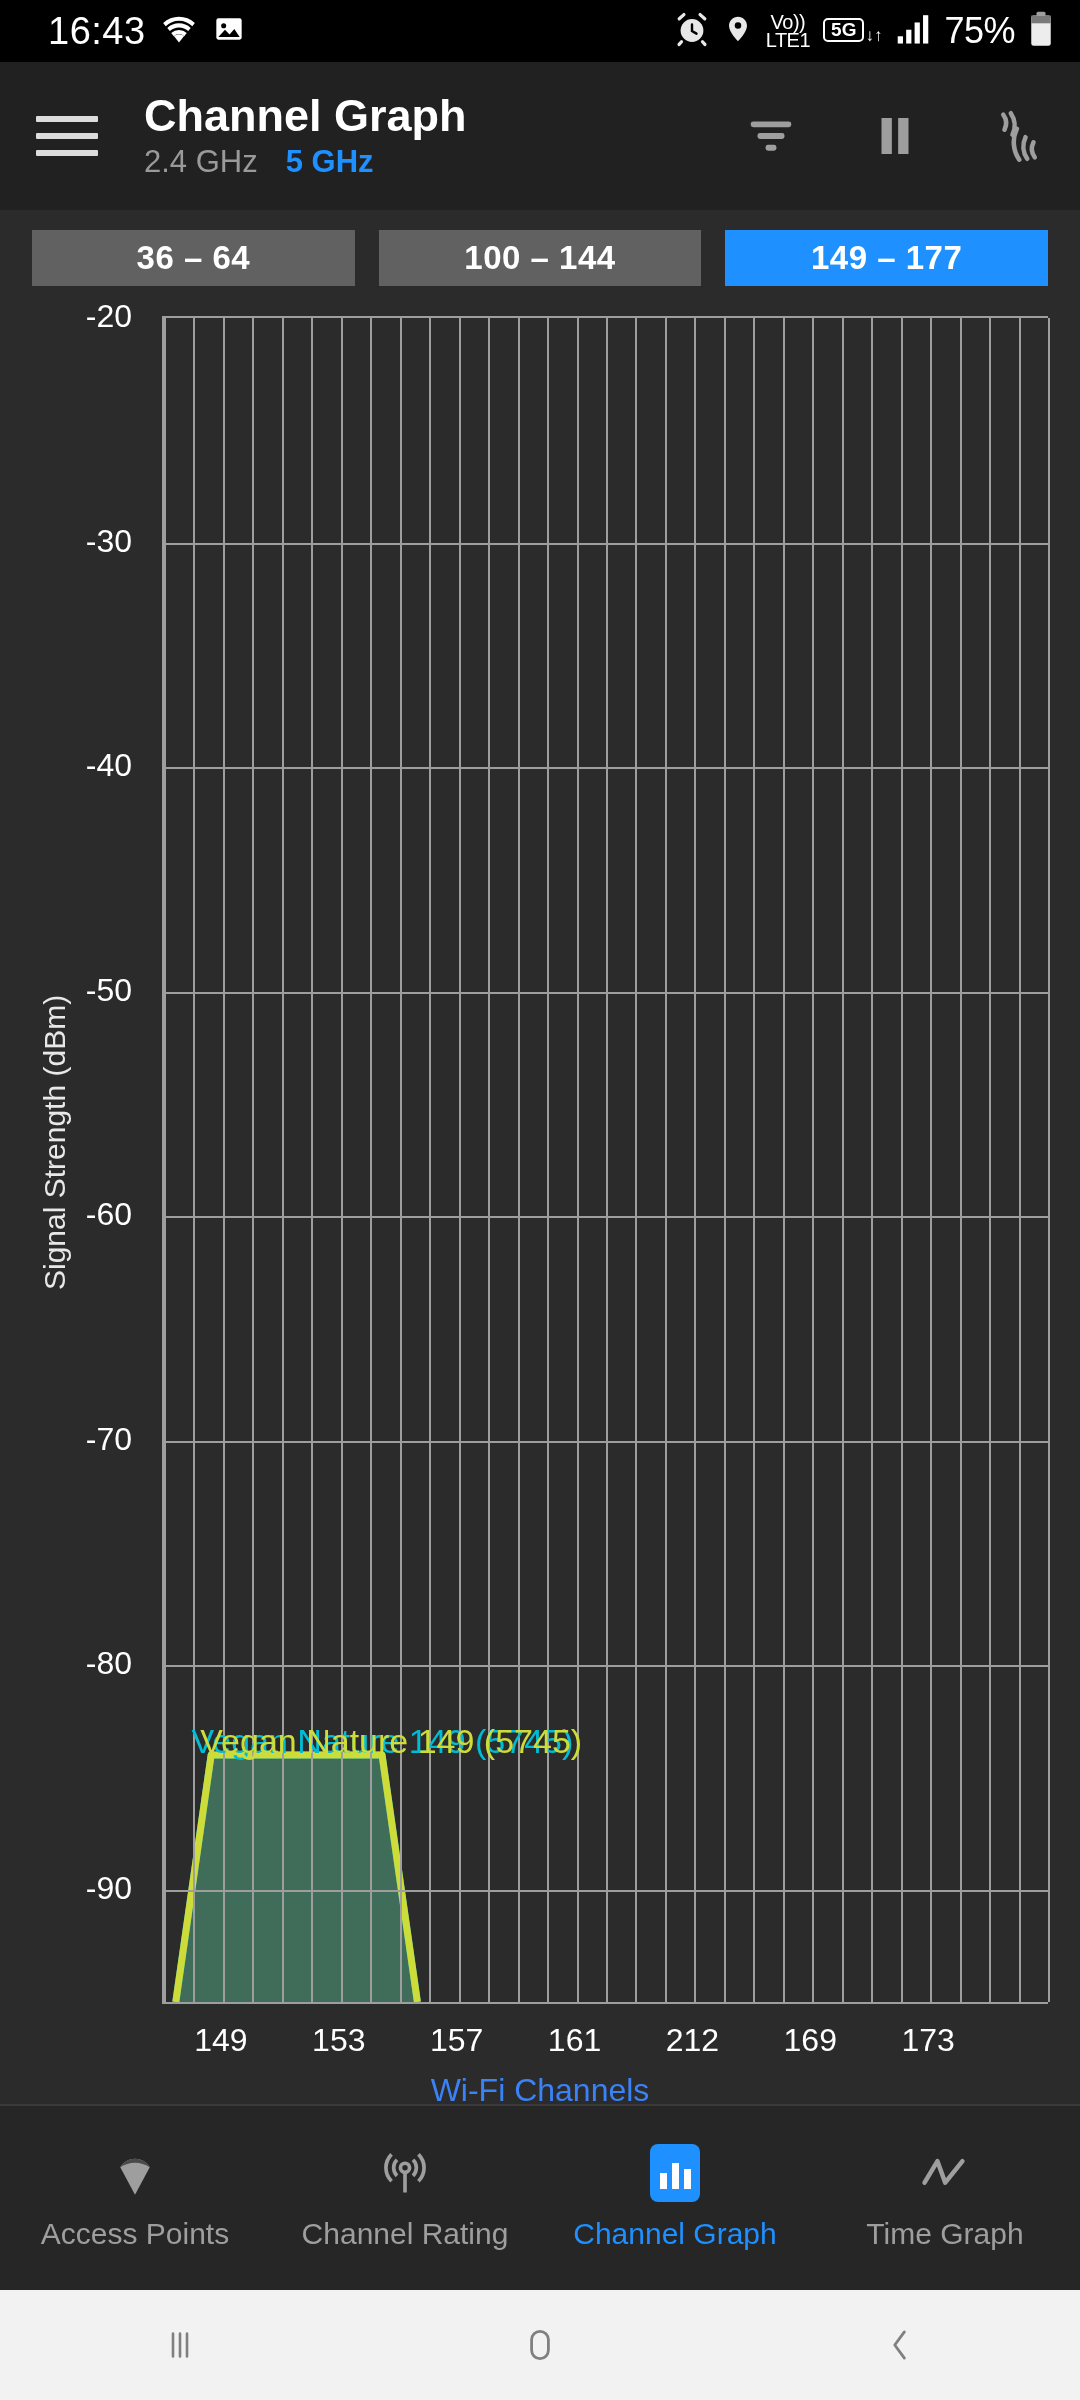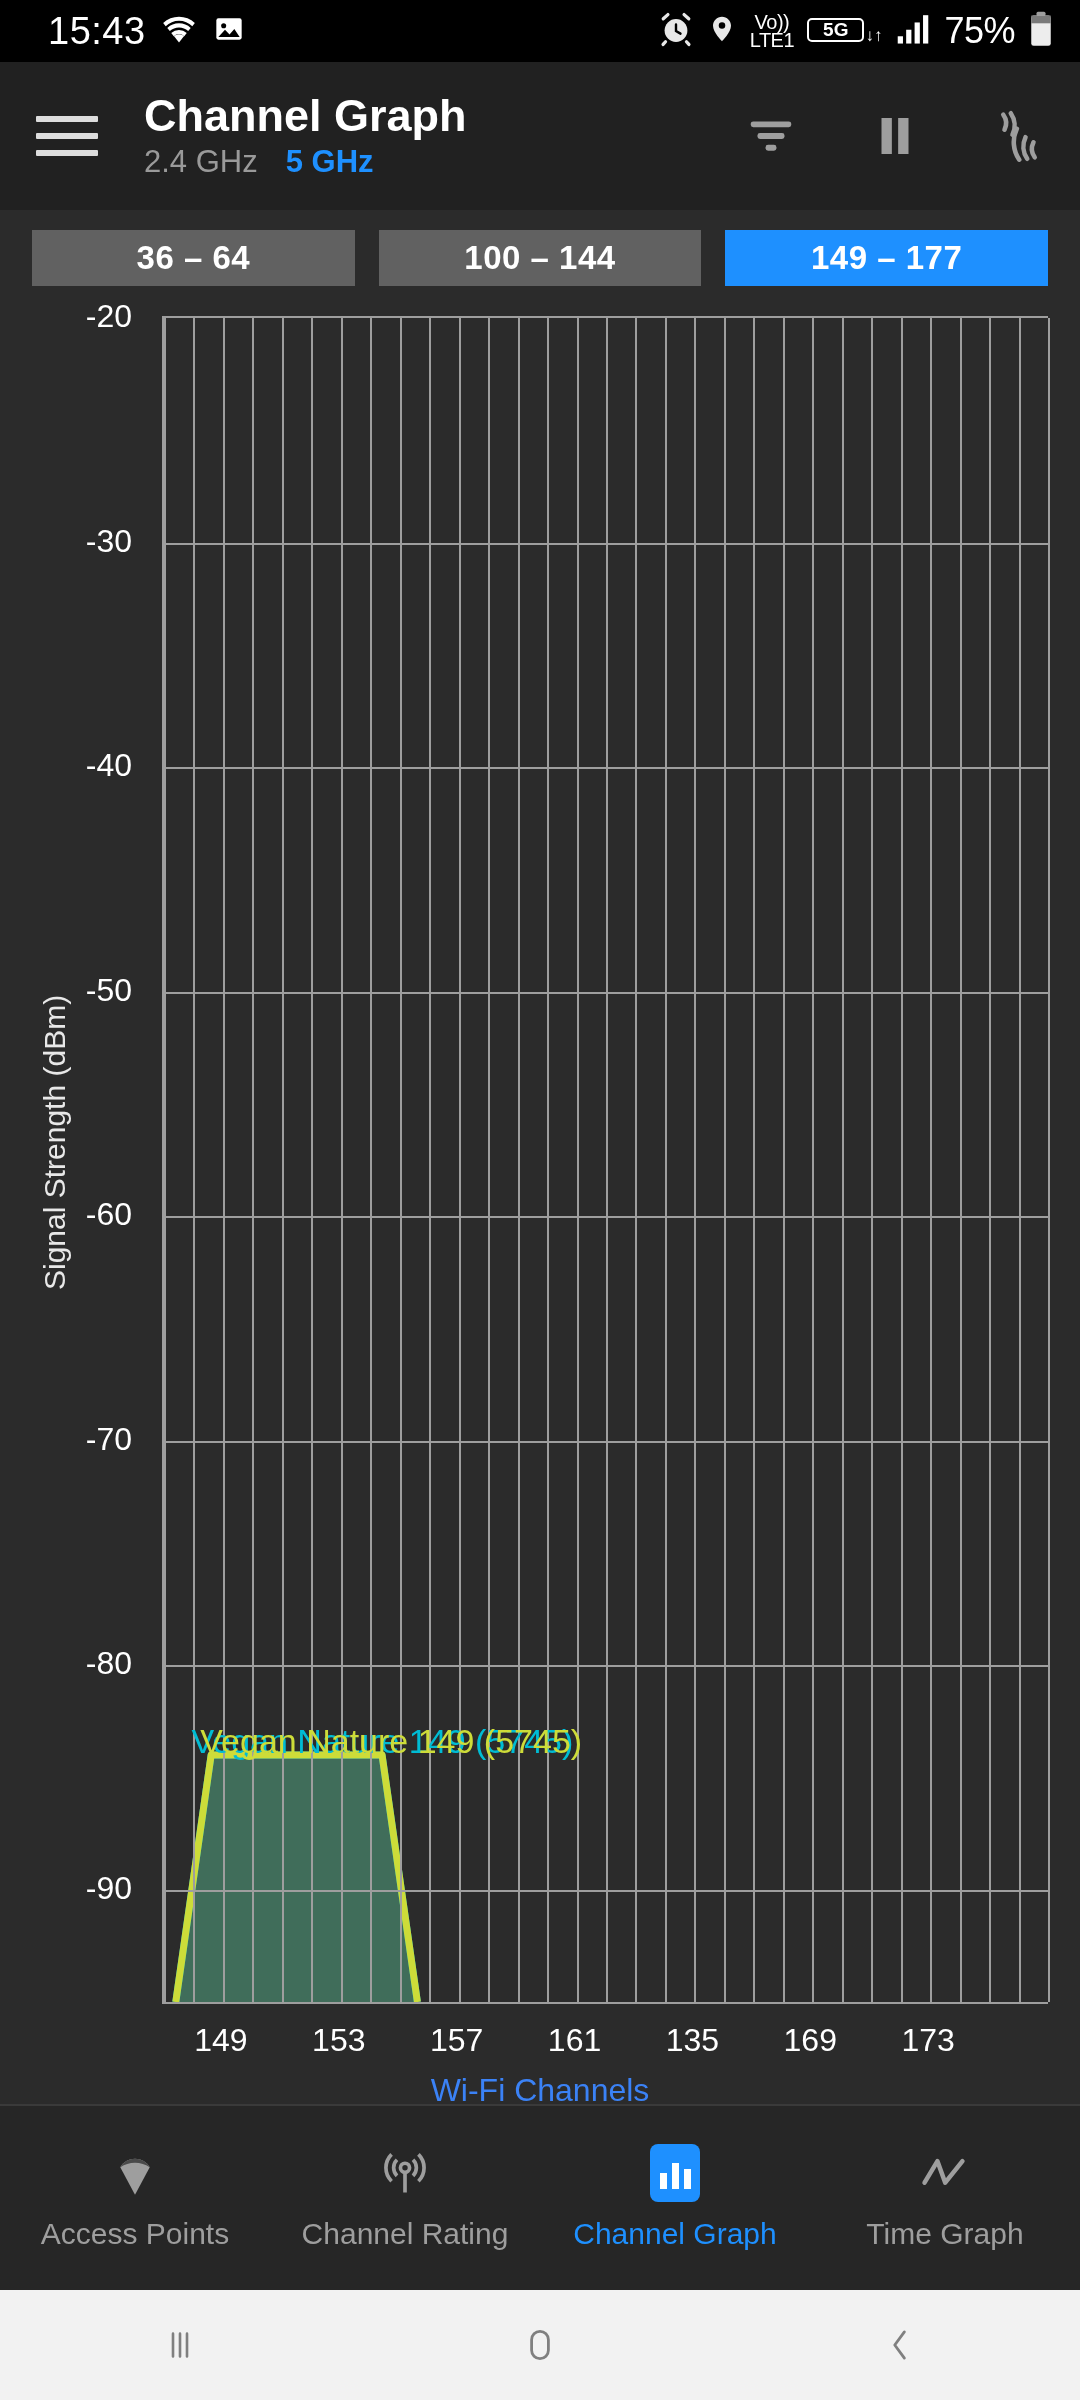--- a/index.html
+++ b/index.html
@@ -21,21 +21,21 @@
   .sb-left { display: flex; align-items: center; gap: 14px; }
   .sb-clock { font-size: 38px; letter-spacing: .5px; font-weight: 400; }
   .sb-right { display: flex; align-items: center; gap: 13px; }
   .sb-batt-text { font-size: 36px; letter-spacing: -.5px; }
   .volte { display: flex; flex-direction: column; align-items: center; line-height: .92; }
   .volte .t1 { font-size: 20px; letter-spacing: -.5px; }
   .volte .t2 { font-size: 20px; letter-spacing: -.5px; }
   .fiveg { display: flex; align-items: flex-start; gap: 1px; }
   .fiveg .box {
     border: 2.5px solid #fff; border-radius: 5px; font-size: 19px;
-    font-weight: 700; padding: 0 14px; line-height: 1.05;
+    font-weight: 700; padding: 0 6px; line-height: 1.05;
   }
   .fiveg .arrows { font-size: 17px; line-height: 1; margin-top: 9px; }
 
   
   .appbar {
     position: absolute; top: 62px; left: 0; width: 1080px; height: 148px;
     background: #212121; display: flex; align-items: center;
   }
   .hamburger {
     width: 62px; margin-left: 36px; display: flex; flex-direction: column;
@@ -124,21 +124,21 @@
   }
   .androidnav .ab { display: flex; align-items: center; justify-content: center; width: 180px; height: 110px; cursor: pointer; }
 </style>
 </head>
 <body>
 
 <div id="app">
 
   <div class="statusbar">
     <div class="sb-left">
-      <div class="sb-clock">15:43</div>
+      <div class="sb-clock">16:43</div>
       <span>
         <svg width="38" height="32" viewBox="0 0 24 20">
             <path d="M12 18.5l-3.2-4.1a5 5 0 016.4 0L12 18.5z" fill="#fff"></path>
             <path d="M4.6 9.3a11 11 0 0114.8 0l-1.6 2a8.6 8.6 0 00-11.6 0l-1.6-2z" fill="#fff"></path>
             <path d="M7.1 12.5a7.4 7.4 0 019.8 0l-1.6 2a4.9 4.9 0 00-6.6 0l-1.6-2z" fill="#fff"></path>
             <path d="M2 6.2a14.5 14.5 0 0120 0l-1.6 2a12 12 0 00-16.8 0L2 6.2z" fill="#fff"></path>
           </svg>
       </span>
       <span>
         <svg width="34" height="32" viewBox="0 0 24 24">
@@ -289,21 +289,21 @@
         <div class="hgrid" style="top: 898.133px;"></div>
         <div class="hgrid" style="top: 1122.67px;"></div>
         <div class="hgrid" style="top: 1347.2px;"></div>
         <div class="hgrid" style="top: 1571.73px;"></div>
       </div>
     <div class="xticks" id="xticks">
         <div class="xtick" style="left: 58.9333px;">149</div>
         <div class="xtick" style="left: 176.8px;">153</div>
         <div class="xtick" style="left: 294.667px;">157</div>
         <div class="xtick" style="left: 412.533px;">161</div>
-        <div class="xtick" style="left: 530.4px;">135</div>
+        <div class="xtick" style="left: 530.4px;">212</div>
         <div class="xtick" style="left: 648.267px;">169</div>
         <div class="xtick" style="left: 766.133px;">173</div>
       </div>
     <div class="xaxis-title">Wi-Fi Channels</div>
   <div class="ap-label" style="color: rgb(0, 188, 212); left: 191.467px; top: 1411.58px;">Vegan Nature 149 (5745)</div>
       <div class="ap-label" style="color: rgb(205, 220, 57); left: 200.307px; top: 1411.58px;">Vegan Nature 149 (5745)</div>
     </div>
 
   <div class="bottomnav">
     <div class="navitem">

